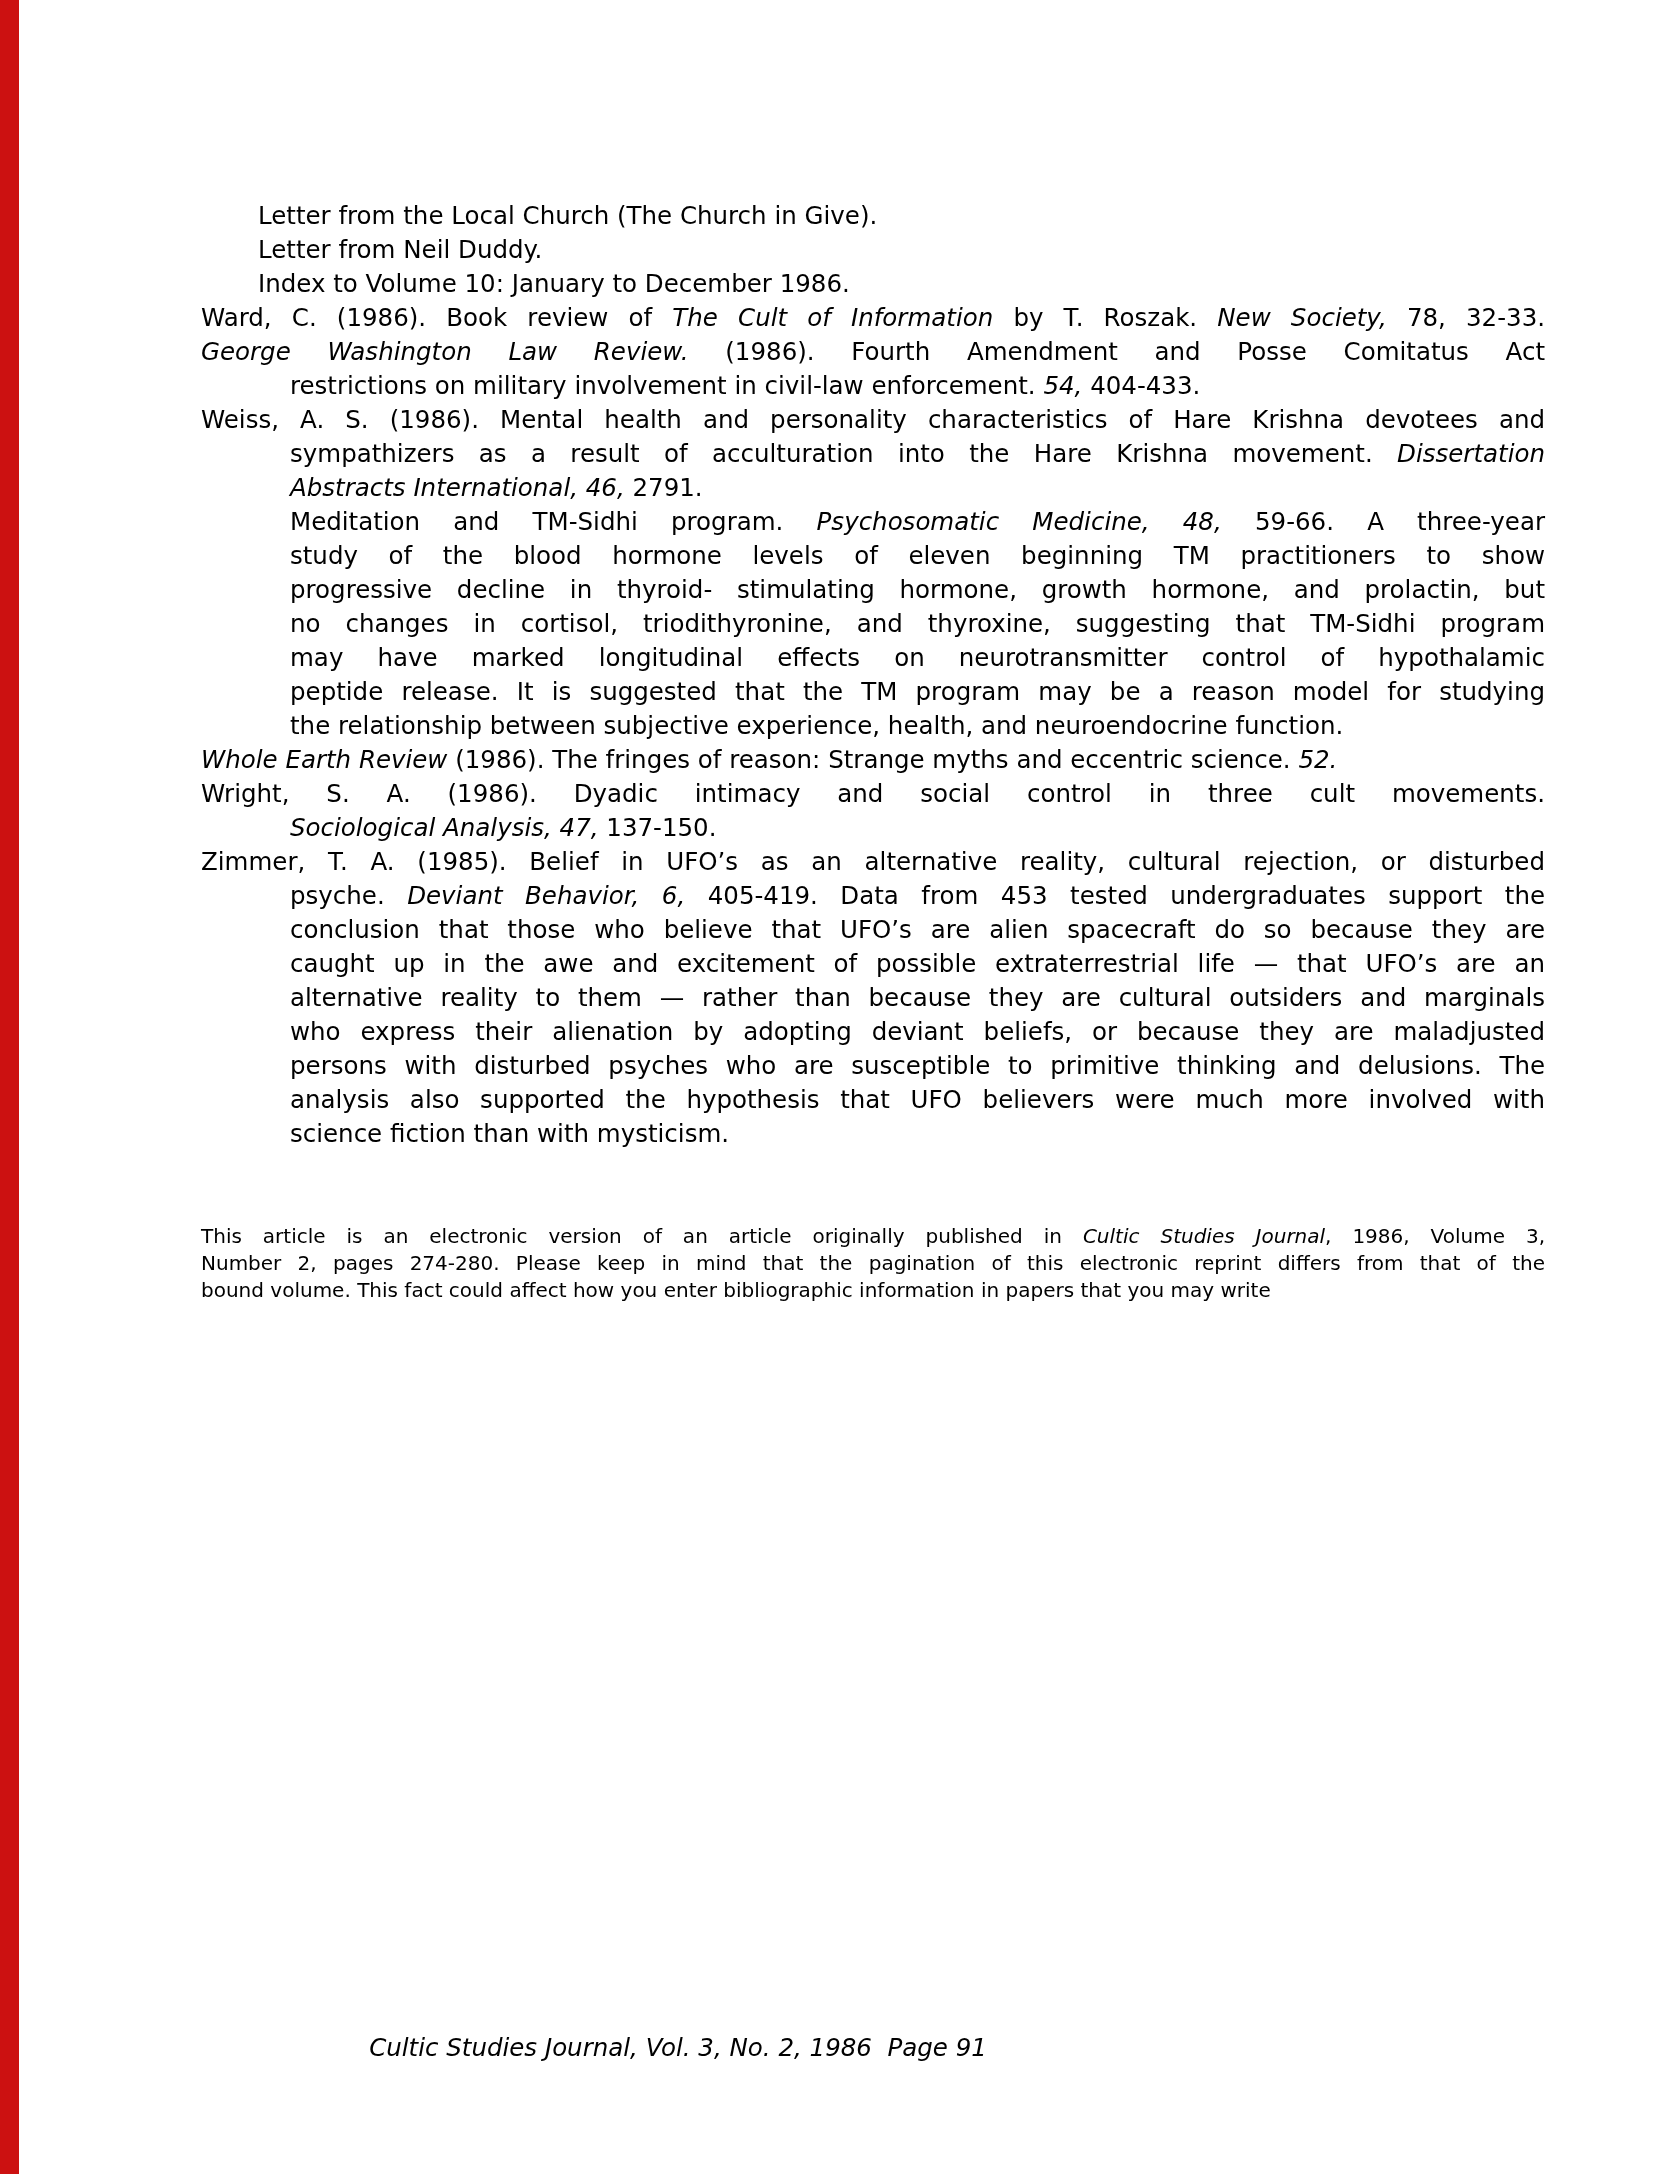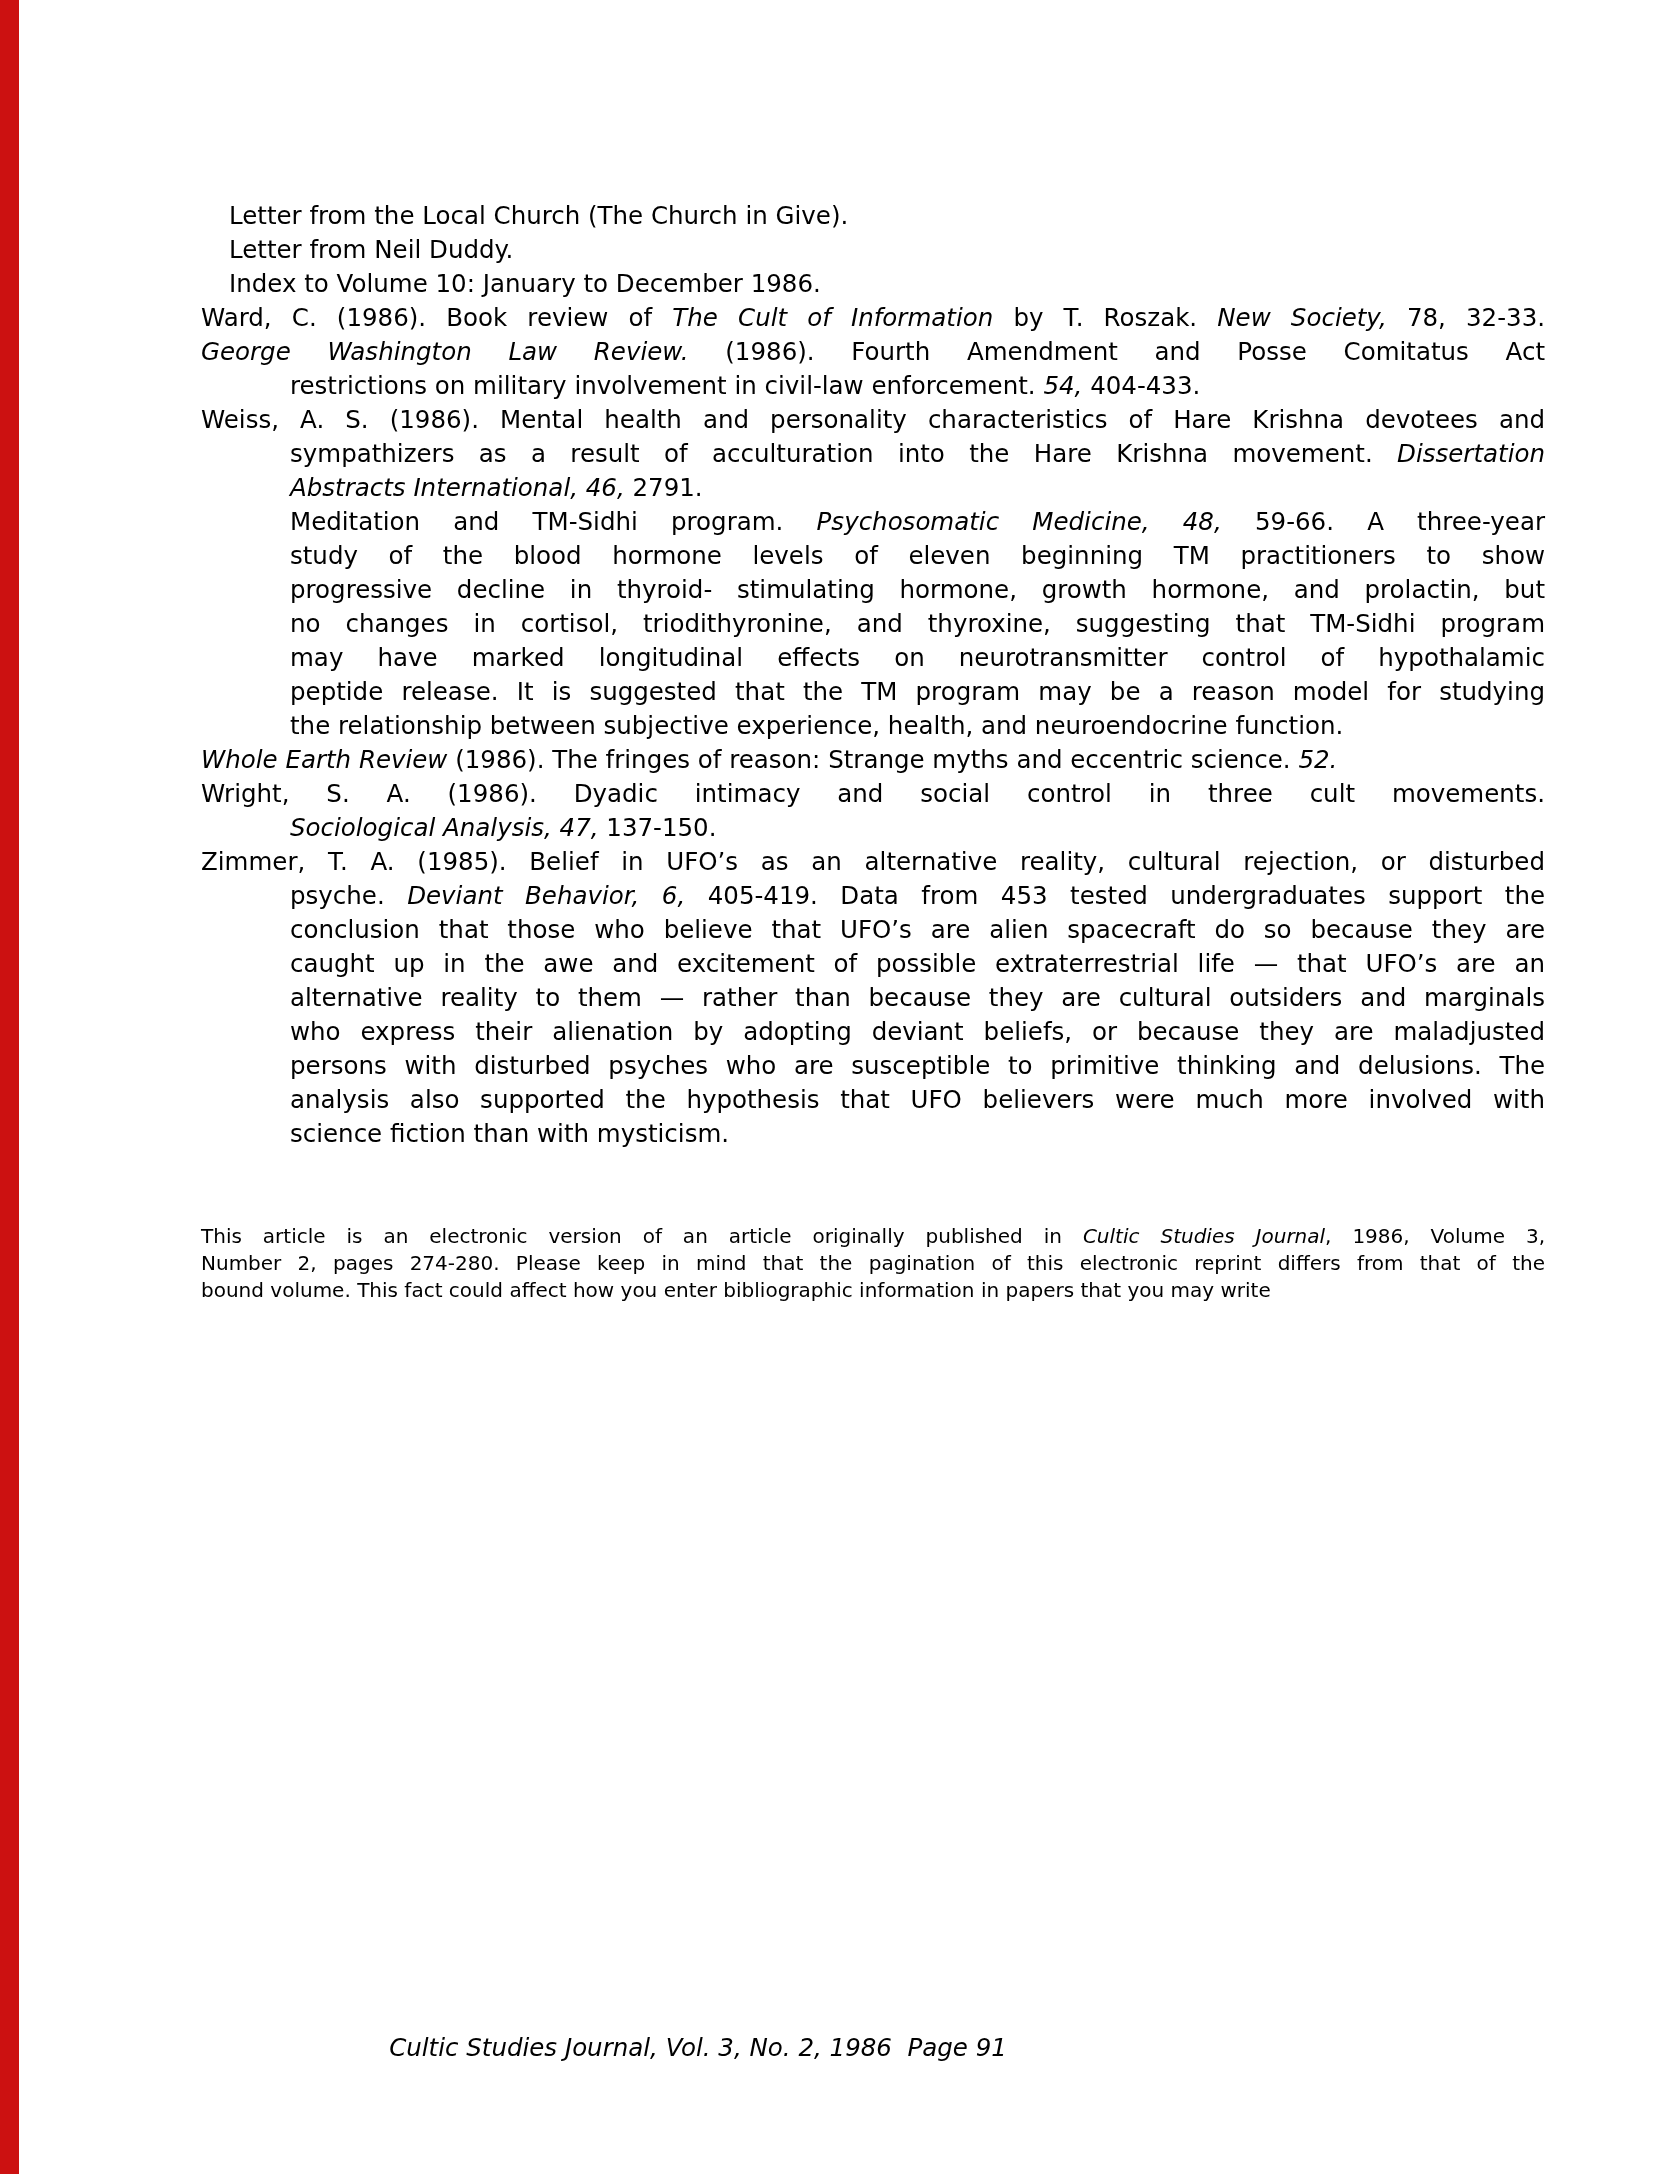--- a/index.html
+++ b/index.html
@@ -39,34 +39,33 @@
     width: 1344px;
     font-size: 20px;
     line-height: 27px;
   }
   .line { text-align: left; }
   .line.just {
     text-align: justify;
     text-align-last: justify;
   }
   .ind-m { margin-left: 0; }
-  .ind-s { margin-left: 28px; }
+  .ind-s { margin-left: 57px; }
   .ind-h { margin-left: 89px; }
   .it { font-style: italic; }
   .rm { font-style: normal; }
   .page-footer {
     position: absolute;
     left: 0;
     top: 2033px;
     width: 1356px;
     text-align: center;
     font-size: 24.5px;
     font-style: italic;
     white-space: pre;
-    padding-left: 20px;
   }
 </style>
 </head>
 <body>
 
 <div class="page">
   <div class="red-edge"></div>
   <div class="bibliography">
       <div class="line ind-s"><span class="rm">Letter from the Local Church (The Church in Give).</span></div>
       <div class="line ind-s"><span class="rm">Letter from Neil Duddy.</span></div>

